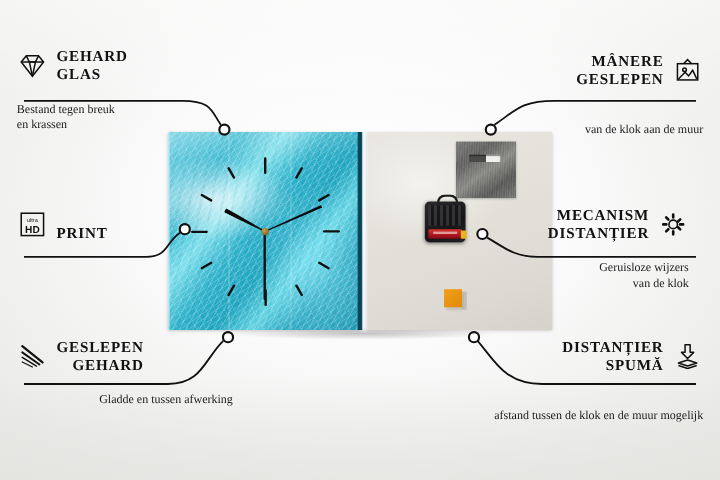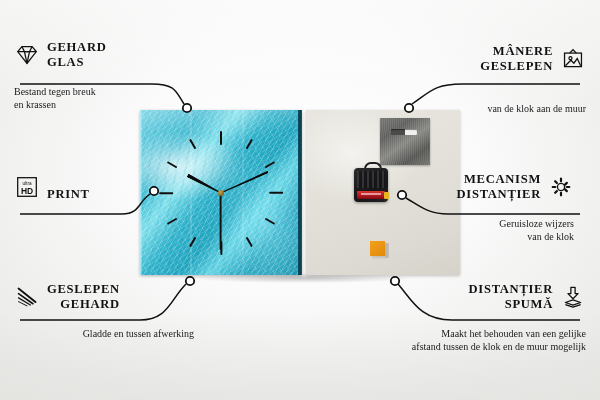--- a/index.html
+++ b/index.html
@@ -312,17 +312,17 @@
         <svg viewBox="0 0 30 26">
             <g fill="none" stroke="#111" stroke-width="1.5" stroke-linejoin="round">
           <path d="M12.5 1.5 L17.5 1.5 L17.5 9 L21 9 L15 15 L9 9 L12.5 9 Z"></path>
           <path d="M15 16.5 L24 19.5 L15 22.5 L6 19.5 Z"></path>
           <path d="M6 22 L15 25 L24 22"></path>
         </g>
           </svg>
       </span>
     </div>
     <div class="cdesc">
-      <span>Maakt het behouden van een gelijke</span><br>
+      <br>
       <span>afstand tussen de klok en de muur mogelijk</span>
     </div>
   </div>
 </div>
 
 </body></html>

